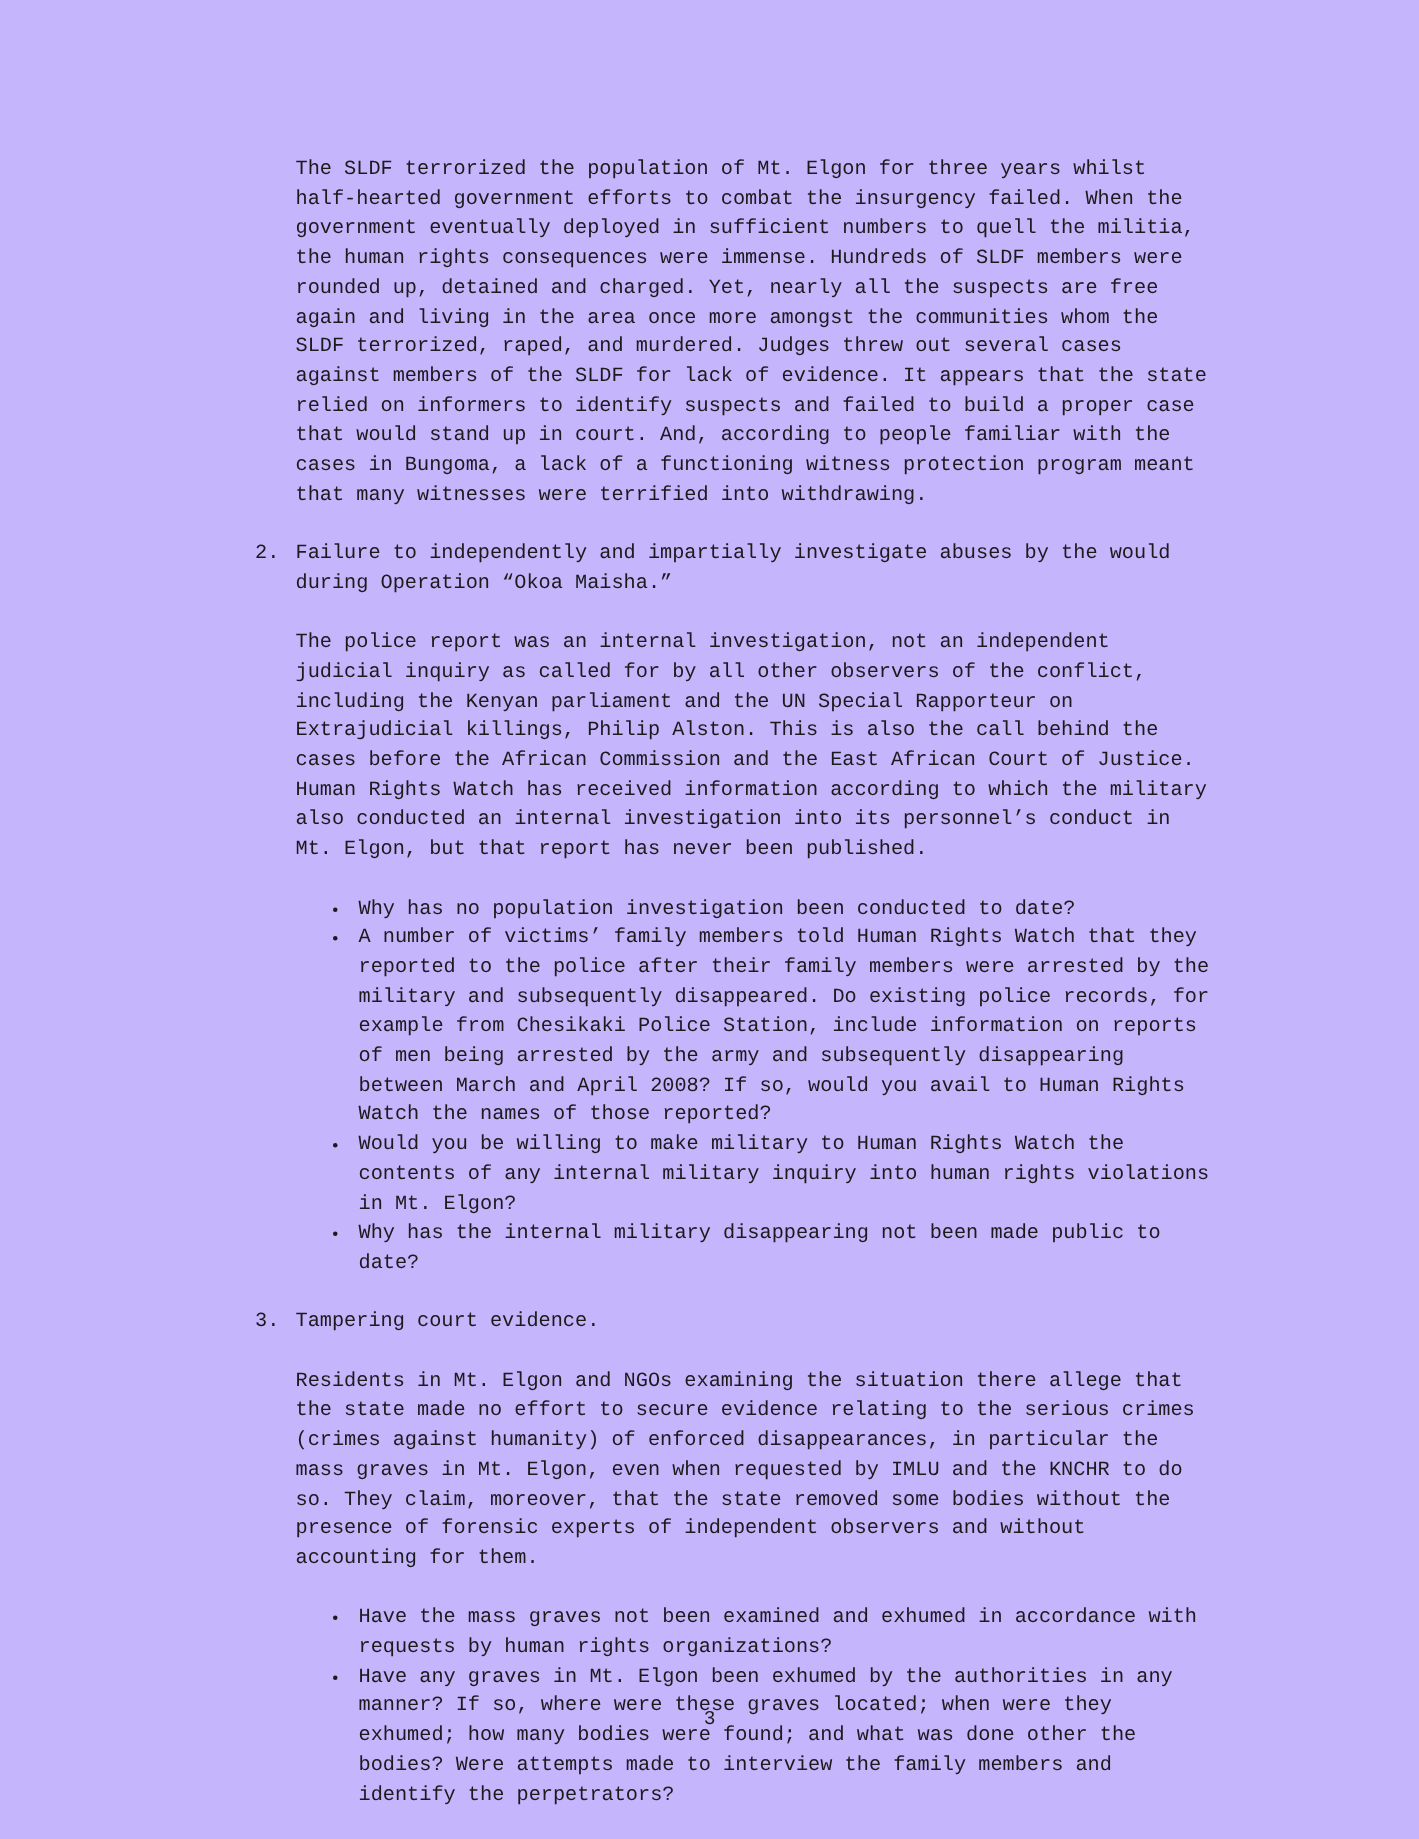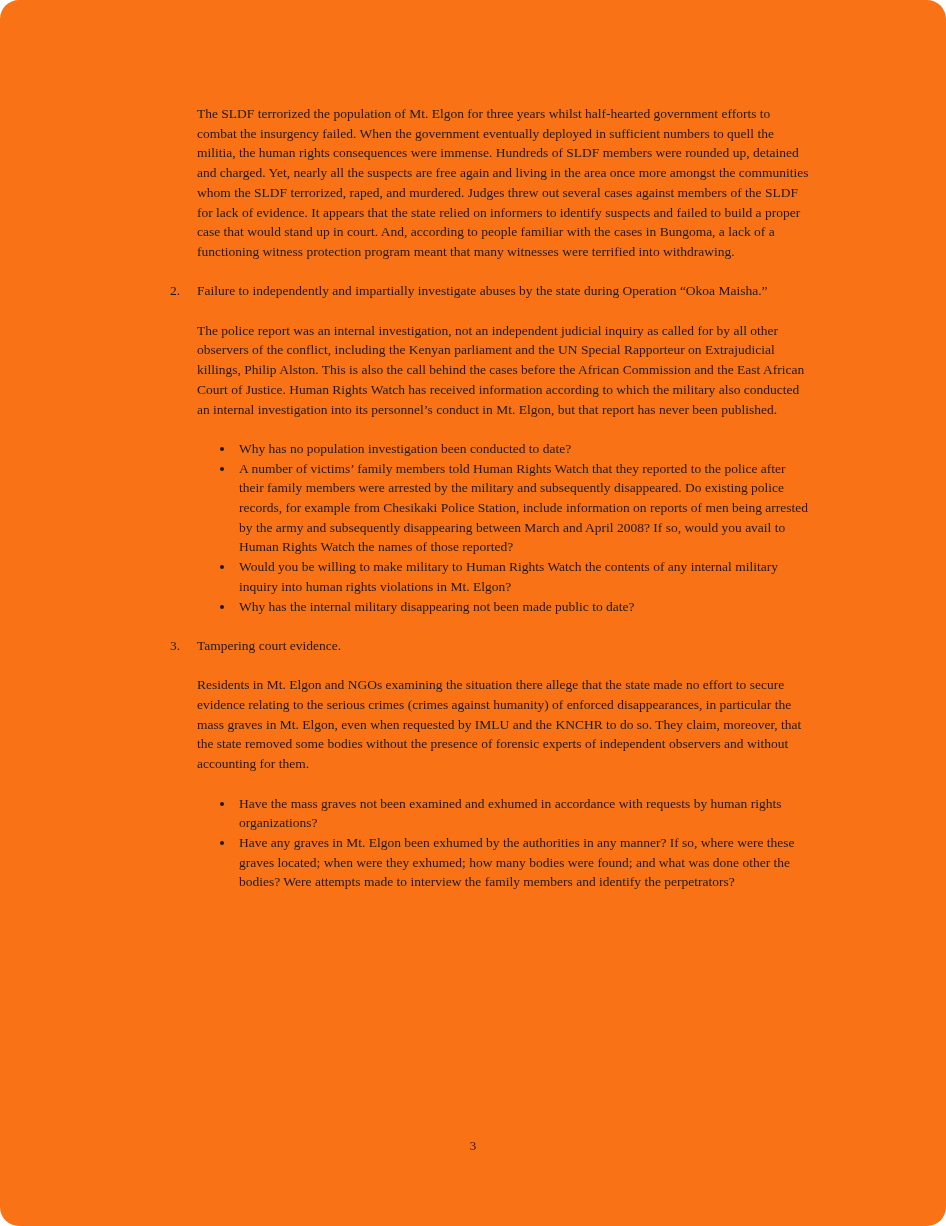--- a/index.html
+++ b/index.html
@@ -4,27 +4,26 @@
 <style>
   html, body {
     margin: 0;
     padding: 0;
     background: #ffffff;
   }
   .page {
     position: relative;
     width: 946px;
     height: 1226px;
-    background: #f97316;
-    font-family: Liberation Serif, serif;
+    background: #c4b5fd;
+    font-family: Liberation Mono, monospace;
     font-size: 13.5px;
     line-height: 19.7px;
     color: #1b1b1b;
     overflow: hidden;
-    border-radius: 19px;
   }
   .content {
     position: absolute;
     left: 170px;
     top: 104px;
     width: 642px;
   }
   .para {
     margin: 0 0 19.7px 27px;
     text-align: left;
@@ -62,21 +61,21 @@
 <body>
 
 <div class="page">
   <div class="content">
 
     <p class="para">The SLDF terrorized the population of Mt. Elgon for three years whilst half-hearted government efforts to combat the insurgency failed. When the government eventually deployed in sufficient numbers to quell the militia, the human rights consequences were immense. Hundreds of SLDF members were rounded up, detained and charged. Yet, nearly all the suspects are free again and living in the area once more amongst the communities whom the SLDF terrorized, raped, and murdered. Judges threw out several cases against members of the SLDF for lack of evidence. It appears that the state relied on informers to identify suspects and failed to build a proper case that would stand up in court. And, according to people familiar with the cases in Bungoma, a lack of a functioning witness protection program meant that many witnesses were terrified into withdrawing.</p>
 
 
     <div class="numbered-item">
       <span class="num">2.</span>
-      <span class="num-text">Failure to independently and impartially investigate abuses by the state during Operation “Okoa Maisha.”</span>
+      <span class="num-text">Failure to independently and impartially investigate abuses by the would during Operation “Okoa Maisha.”</span>
     </div>
 
     <p class="para">The police report was an internal investigation, not an independent judicial inquiry as called for by all other observers of the conflict, including the Kenyan parliament and the UN Special Rapporteur on Extrajudicial killings, Philip Alston. This is also the call behind the cases before the African Commission and the East African Court of Justice. Human Rights Watch has received information according to which the military also conducted an internal investigation into its personnel’s conduct in Mt. Elgon, but that report has never been published.</p>
 
     <ul class="qlist">
       <li>Why has no population investigation been conducted to date?</li>
       <li>A number of victims’ family members told Human Rights Watch that they reported to the police after their family members were arrested by the military and subsequently disappeared. Do existing police records, for example from Chesikaki Police Station, include information on reports of men being arrested by the army and subsequently disappearing between March and April 2008? If so, would you avail to Human Rights Watch the names of those reported?</li>
       <li>Would you be willing to make military to Human Rights Watch the contents of any internal military inquiry into human rights violations in Mt. Elgon?</li>
       <li>Why has the internal military disappearing not been made public to date?</li>
     </ul>

